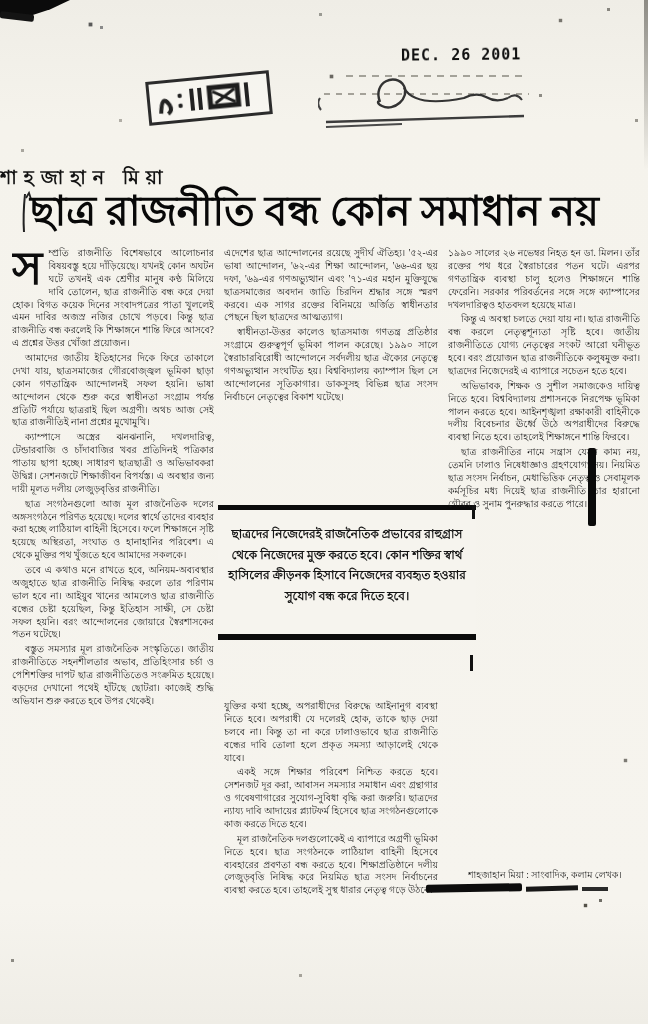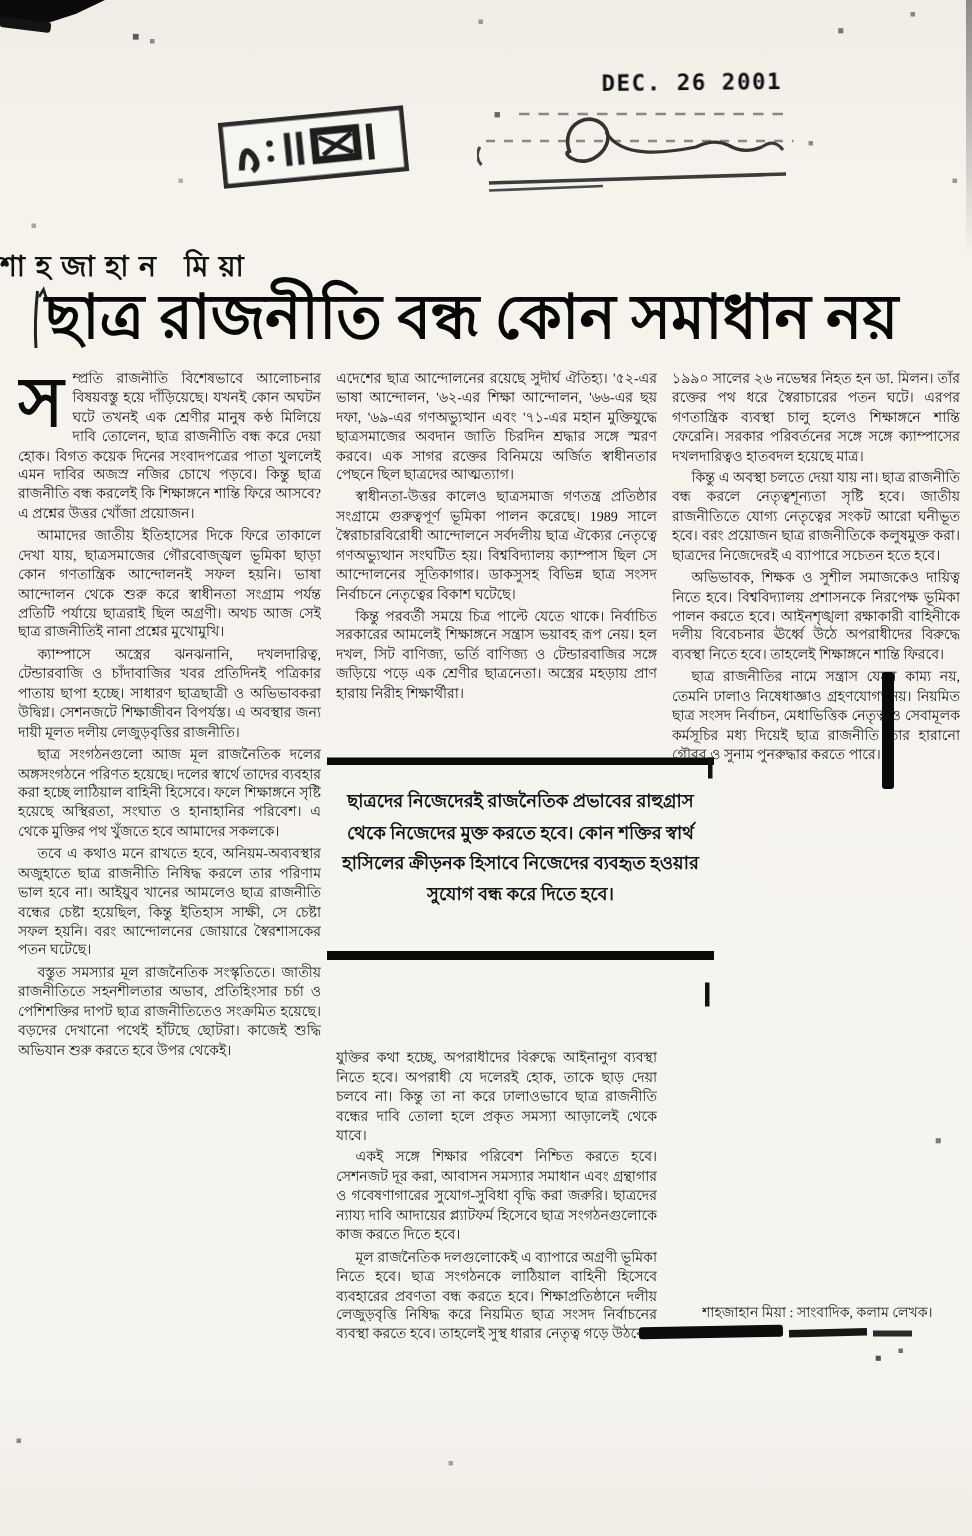--- a/index.html
+++ b/index.html
@@ -147,22 +147,21 @@
   </div>
 
   <div class="headline">ছাত্র রাজনীতি বন্ধ কোন সমাধান নয়</div>
 
   <div id="col1" class="col">
     <span class="dropcap">স</span><span><p>ম্প্রতি রাজনীতি বিশেষভাবে আলোচনার বিষয়বস্তু হয়ে দাঁড়িয়েছে। যখনই কোন অঘটন ঘটে তখনই এক শ্রেণীর মানুষ কণ্ঠ মিলিয়ে দাবি তোলেন, ছাত্র রাজনীতি বন্ধ করে দেয়া হোক। বিগত কয়েক দিনের সংবাদপত্রের পাতা খুললেই এমন দাবির অজস্র নজির চোখে পড়বে। কিন্তু ছাত্র রাজনীতি বন্ধ করলেই কি শিক্ষাঙ্গনে শান্তি ফিরে আসবে? এ প্রশ্নের উত্তর খোঁজা প্রয়োজন।</p><p>আমাদের জাতীয় ইতিহাসের দিকে ফিরে তাকালে দেখা যায়, ছাত্রসমাজের গৌরবোজ্জ্বল ভূমিকা ছাড়া কোন গণতান্ত্রিক আন্দোলনই সফল হয়নি। ভাষা আন্দোলন থেকে শুরু করে স্বাধীনতা সংগ্রাম পর্যন্ত প্রতিটি পর্যায়ে ছাত্ররাই ছিল অগ্রণী। অথচ আজ সেই ছাত্র রাজনীতিই নানা প্রশ্নের মুখোমুখি।</p><p>ক্যাম্পাসে অস্ত্রের ঝনঝনানি, দখলদারিত্ব, টেন্ডারবাজি ও চাঁদাবাজির খবর প্রতিদিনই পত্রিকার পাতায় ছাপা হচ্ছে। সাধারণ ছাত্রছাত্রী ও অভিভাবকরা উদ্বিগ্ন। সেশনজটে শিক্ষাজীবন বিপর্যস্ত। এ অবস্থার জন্য দায়ী মূলত দলীয় লেজুড়বৃত্তির রাজনীতি।</p><p>ছাত্র সংগঠনগুলো আজ মূল রাজনৈতিক দলের অঙ্গসংগঠনে পরিণত হয়েছে। দলের স্বার্থে তাদের ব্যবহার করা হচ্ছে লাঠিয়াল বাহিনী হিসেবে। ফলে শিক্ষাঙ্গনে সৃষ্টি হয়েছে অস্থিরতা, সংঘাত ও হানাহানির পরিবেশ। এ থেকে মুক্তির পথ খুঁজতে হবে আমাদের সকলকে।</p><p>তবে এ কথাও মনে রাখতে হবে, অনিয়ম-অব্যবস্থার অজুহাতে ছাত্র রাজনীতি নিষিদ্ধ করলে তার পরিণাম ভাল হবে না। আইয়ুব খানের আমলেও ছাত্র রাজনীতি বন্ধের চেষ্টা হয়েছিল, কিন্তু ইতিহাস সাক্ষী, সে চেষ্টা সফল হয়নি। বরং আন্দোলনের জোয়ারে স্বৈরশাসকের পতন ঘটেছে।</p><p>বস্তুত সমস্যার মূল রাজনৈতিক সংস্কৃতিতে। জাতীয় রাজনীতিতে সহনশীলতার অভাব, প্রতিহিংসার চর্চা ও পেশিশক্তির দাপট ছাত্র রাজনীতিতেও সংক্রমিত হয়েছে। বড়দের দেখানো পথেই হাঁটছে ছোটরা। কাজেই শুদ্ধি অভিযান শুরু করতে হবে উপর থেকেই।</p></span>
   </div>
 
   <div id="col2a" class="col">
       <p>এদেশের ছাত্র আন্দোলনের রয়েছে সুদীর্ঘ ঐতিহ্য। '৫২-এর ভাষা আন্দোলন, '৬২-এর শিক্ষা আন্দোলন, '৬৬-এর ছয় দফা, '৬৯-এর গণঅভ্যুত্থান এবং '৭১-এর মহান মুক্তিযুদ্ধে ছাত্রসমাজের অবদান জাতি চিরদিন শ্রদ্ধার সঙ্গে স্মরণ করবে। এক সাগর রক্তের বিনিময়ে অর্জিত স্বাধীনতার পেছনে ছিল ছাত্রদের আত্মত্যাগ।</p>
-      <p>স্বাধীনতা-উত্তর কালেও ছাত্রসমাজ গণতন্ত্র প্রতিষ্ঠার সংগ্রামে গুরুত্বপূর্ণ ভূমিকা পালন করেছে। 1989 সালে স্বৈরাচারবিরোধী আন্দোলনে সর্বদলীয় ছাত্র ঐক্যের নেতৃত্বে গণঅভ্যুত্থান সংঘটিত হয়। বিশ্ববিদ্যালয় ক্যাম্পাস ছিল সে আন্দোলনের সূতিকাগার। ডাকসুসহ বিভিন্ন ছাত্র সংসদ নির্বাচনে নেতৃত্বের বিকাশ ঘটেছে।</p>
-      <p>কিন্তু পরবর্তী সময়ে চিত্র পাল্টে যেতে থাকে। নির্বাচিত সরকারের আমলেই শিক্ষাঙ্গনে সন্ত্রাস ভয়াবহ রূপ নেয়। হল দখল, সিট বাণিজ্য, ভর্তি বাণিজ্য ও টেন্ডারবাজির সঙ্গে জড়িয়ে পড়ে এক শ্রেণীর ছাত্রনেতা। অস্ত্রের মহড়ায় প্রাণ হারায় নিরীহ শিক্ষার্থীরা।</p>
+      <p>স্বাধীনতা-উত্তর কালেও ছাত্রসমাজ গণতন্ত্র প্রতিষ্ঠার সংগ্রামে গুরুত্বপূর্ণ ভূমিকা পালন করেছে। ১৯৯০ সালে স্বৈরাচারবিরোধী আন্দোলনে সর্বদলীয় ছাত্র ঐক্যের নেতৃত্বে গণঅভ্যুত্থান সংঘটিত হয়। বিশ্ববিদ্যালয় ক্যাম্পাস ছিল সে আন্দোলনের সূতিকাগার। ডাকসুসহ বিভিন্ন ছাত্র সংসদ নির্বাচনে নেতৃত্বের বিকাশ ঘটেছে।</p>
     </div>
 
   <div class="pull-quote">
     <span>ছাত্রদের নিজেদেরই রাজনৈতিক প্রভাবের রাহুগ্রাস থেকে নিজেদের মুক্ত করতে হবে। কোন শক্তির স্বার্থ হাসিলের ক্রীড়নক হিসাবে নিজেদের ব্যবহৃত হওয়ার সুযোগ বন্ধ করে দিতে হবে।</span>
   </div>
   <div class="pq-tick-t"></div>
   <div class="pq-tick-b"></div>
 
   <div id="col2b" class="col">
       <p>যুক্তির কথা হচ্ছে, অপরাধীদের বিরুদ্ধে আইনানুগ ব্যবস্থা নিতে হবে। অপরাধী যে দলেরই হোক, তাকে ছাড় দেয়া চলবে না। কিন্তু তা না করে ঢালাওভাবে ছাত্র রাজনীতি বন্ধের দাবি তোলা হলে প্রকৃত সমস্যা আড়ালেই থেকে যাবে।</p>

